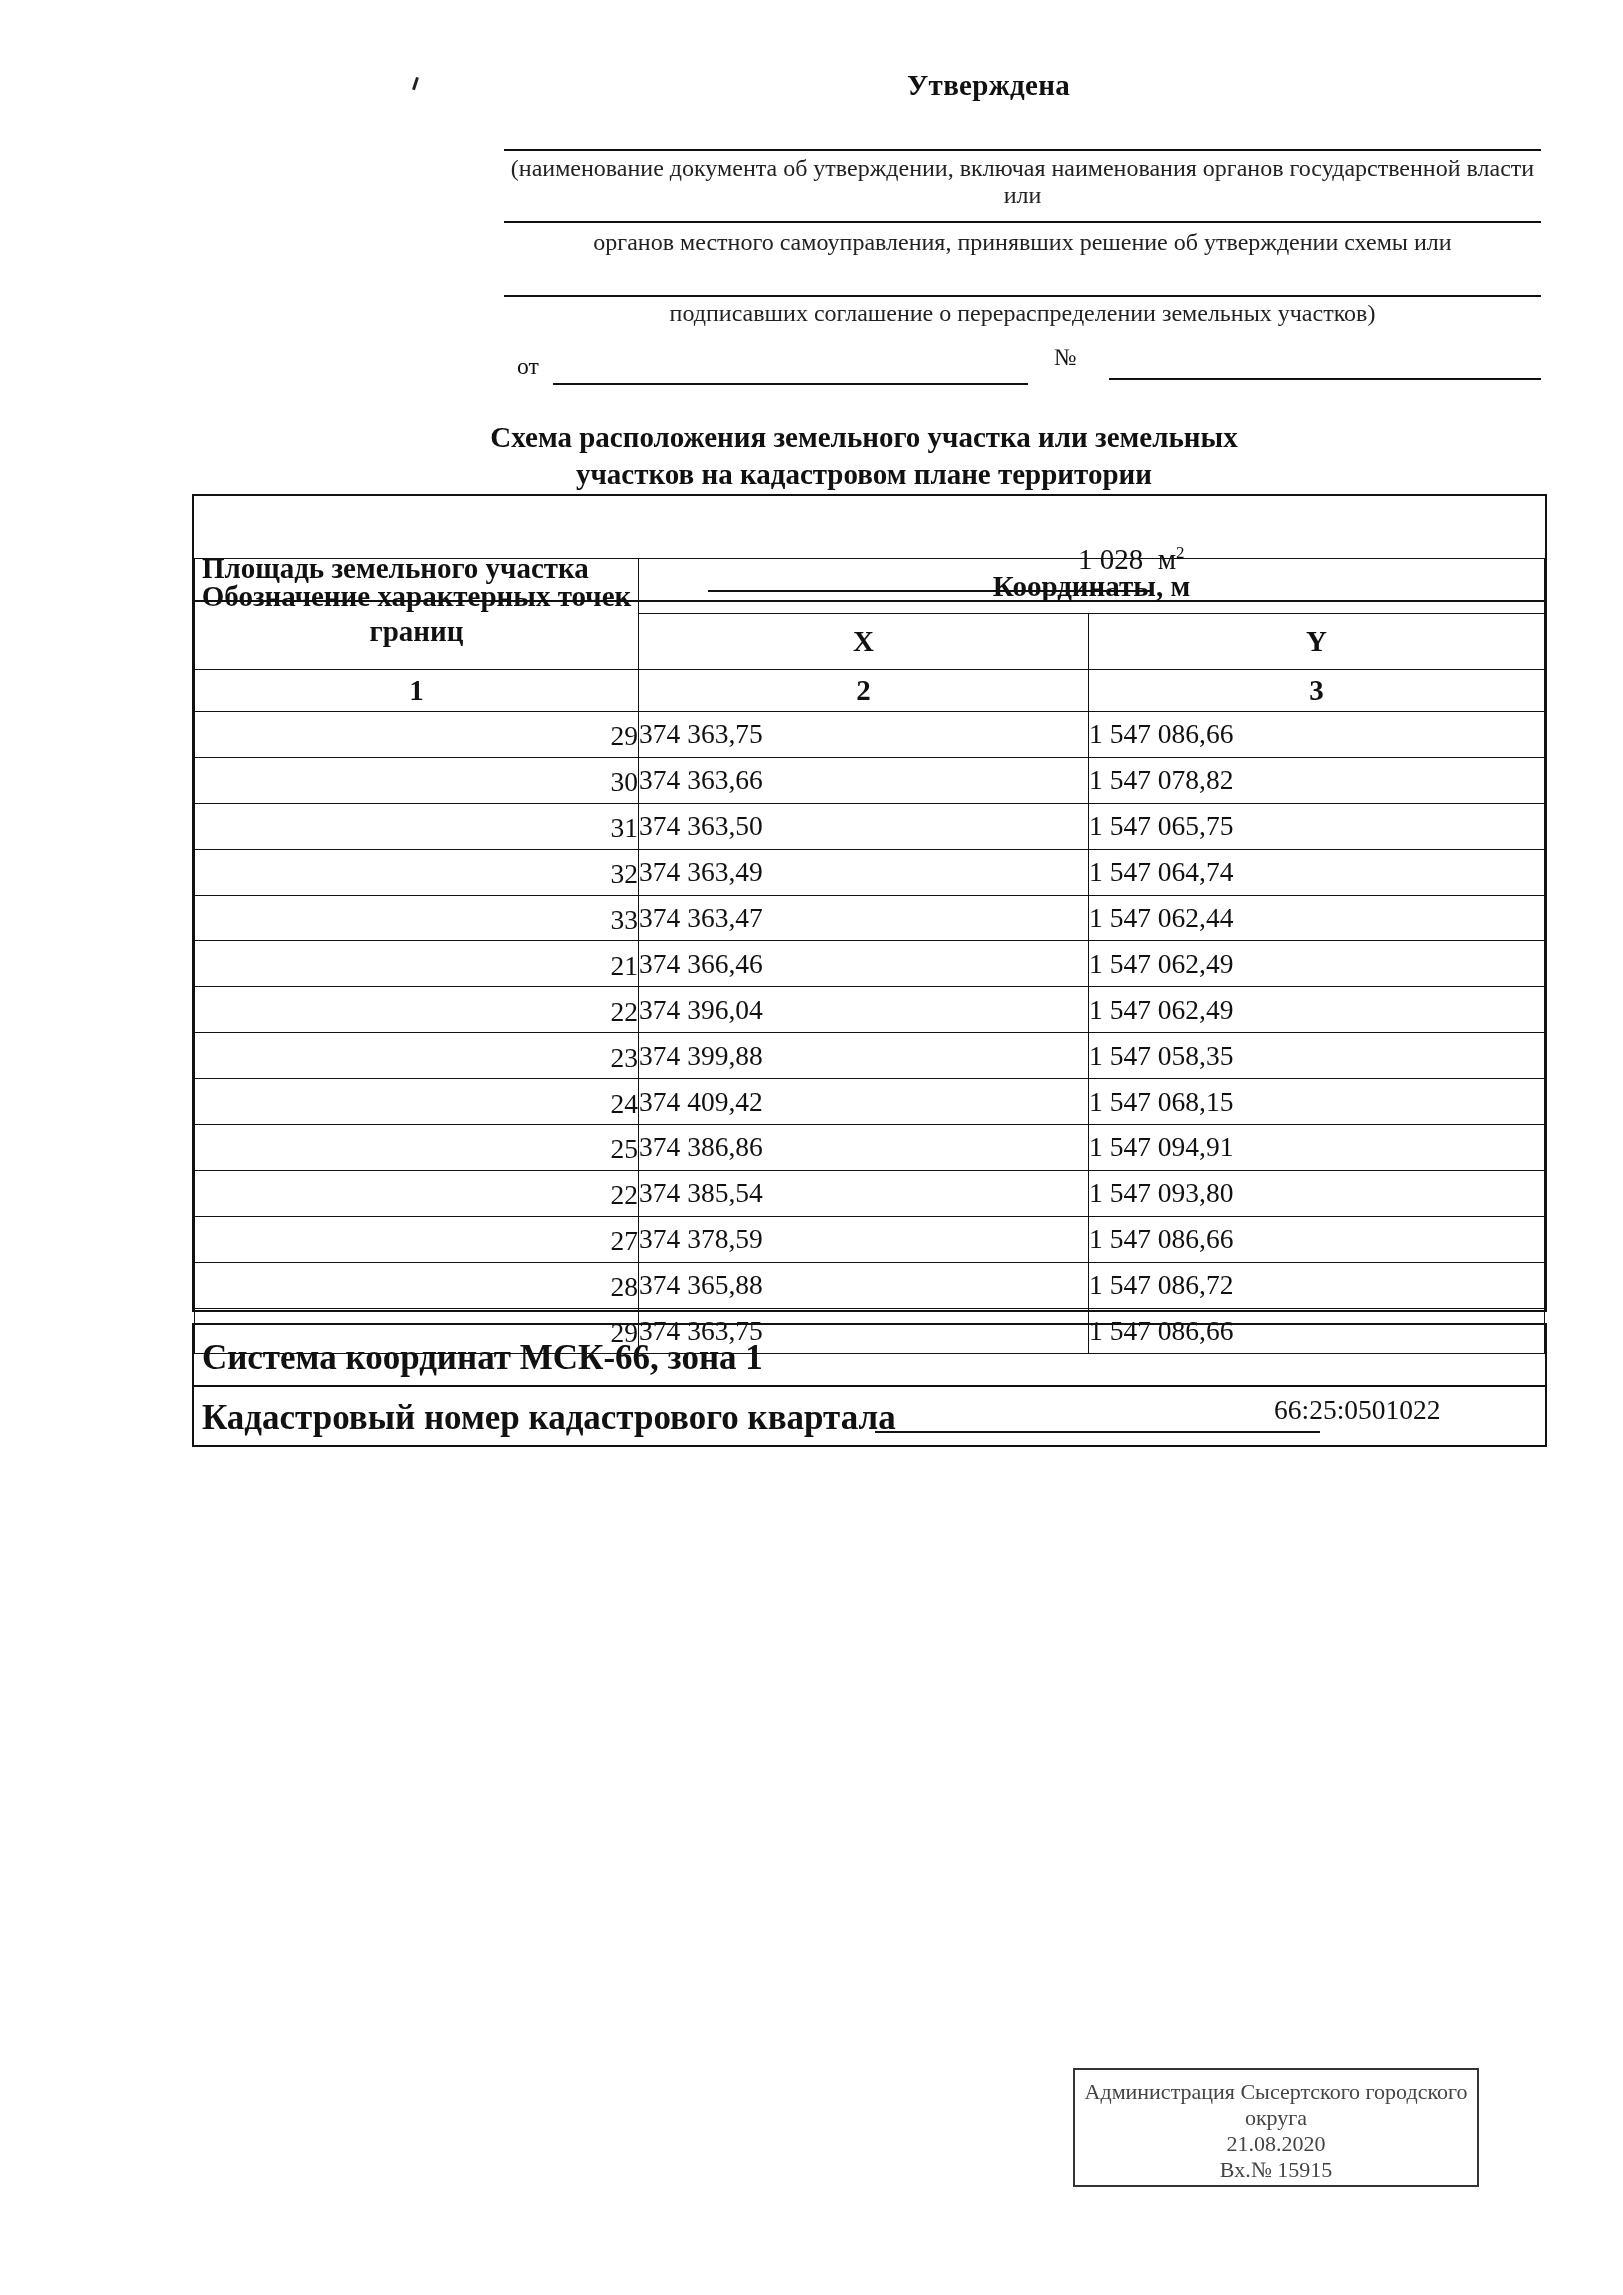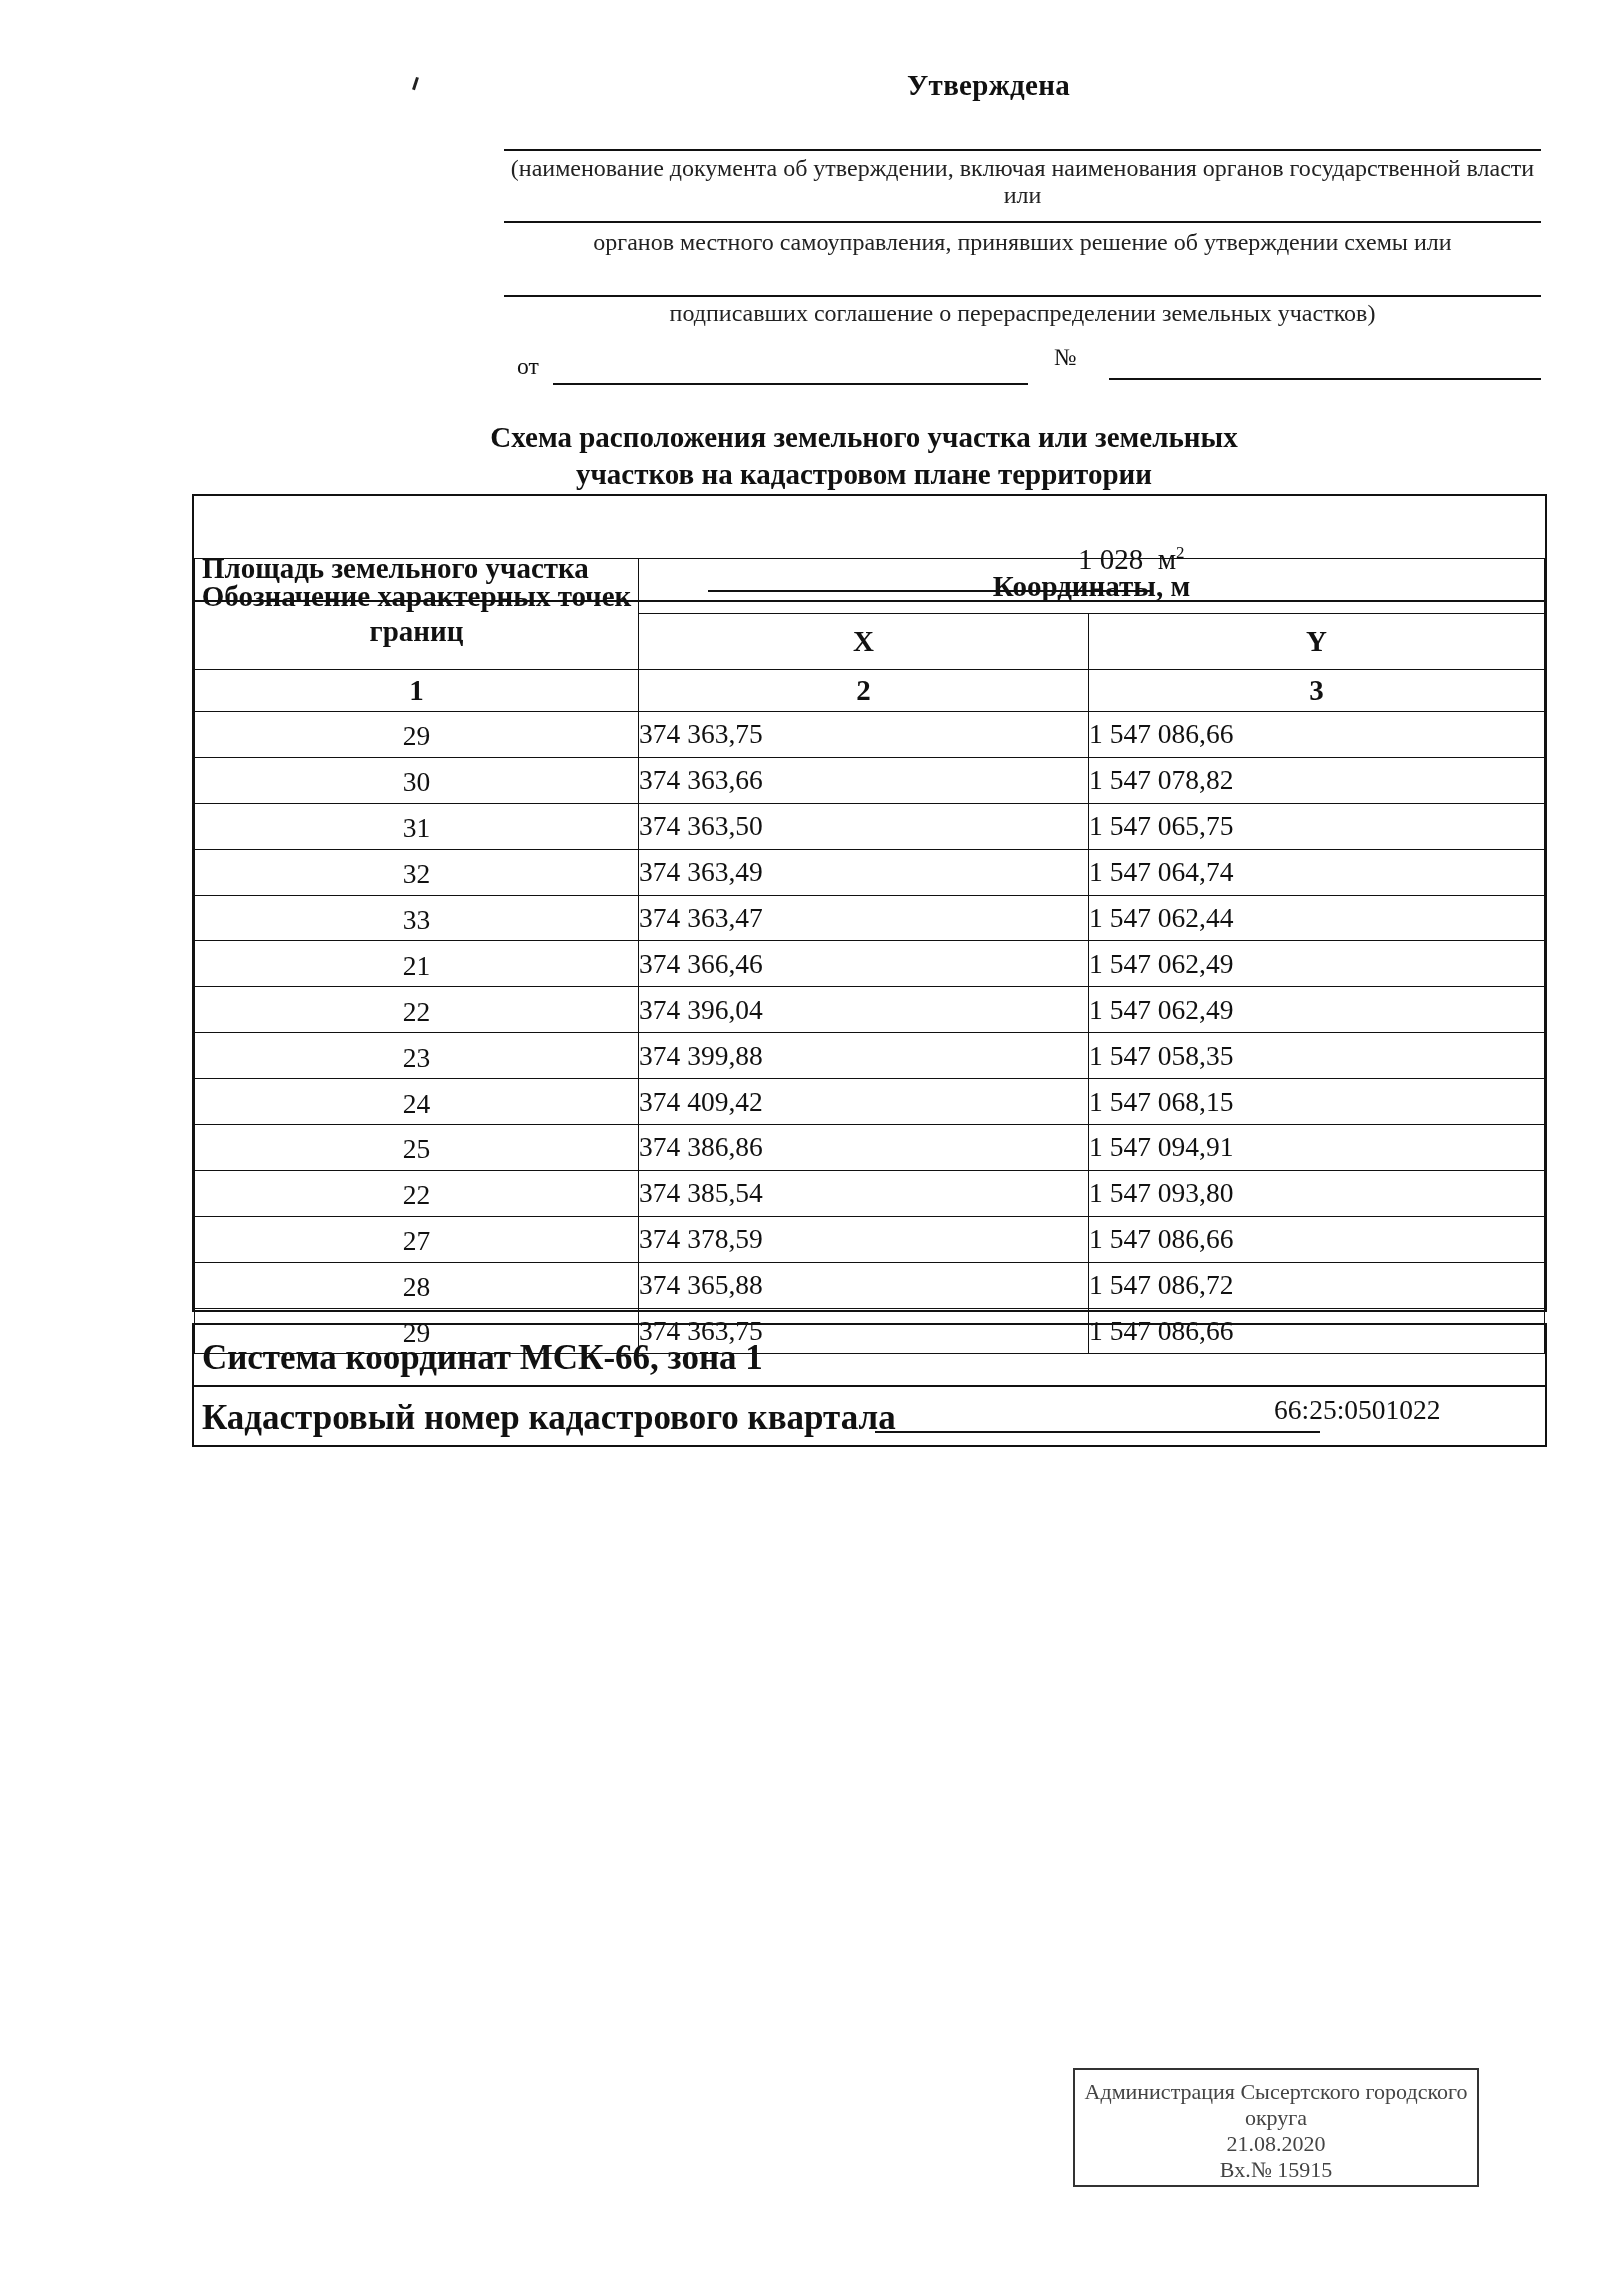--- a/index.html
+++ b/index.html
@@ -35,21 +35,21 @@
     .coord-table td, .coord-table th {
       border: 1.3px solid #111; padding: 0; font-weight: normal; margin-top: 41px;
     }
     .coord-table th { font-weight: bold; font-size: 29px; line-height: 35px; }
     .col1 { width: 444px; }
     .col2 { width: 450px; }
     .coord-table tr.h1 th { height: 54px; }
     .coord-table tr.h2 th { height: 55px; }
     .coord-table tr.h3 th { height: 41px; }
     .coord-table td { height: 41px; font-size: 27.5px; }
-    .coord-table td.num { text-align: center; padding-top: 3.9px; }
+    .coord-table td.num { text-align: right; padding-top: 3.9px; }
     .coord-table td.val { padding-right: 3.9px; }
 
     
     .t-info { left: 192px; top: 1323px; width: 1355px; height: 124px; }
     .info-row1 { position: absolute; left: 0; right: 0; top: 0; height: 60px; border-bottom: 2px solid #111; }
     .info-label { position: absolute; left: 7.9px; font-size: 35px; font-weight: bold; }
     .info-value { position: absolute; left: 1080px; top: 69px; font-size: 27.5px; }
     .info-underline { position: absolute; left: 681px; top: 106px; width: 445px; height: 2px; background:#111; }
 
     

